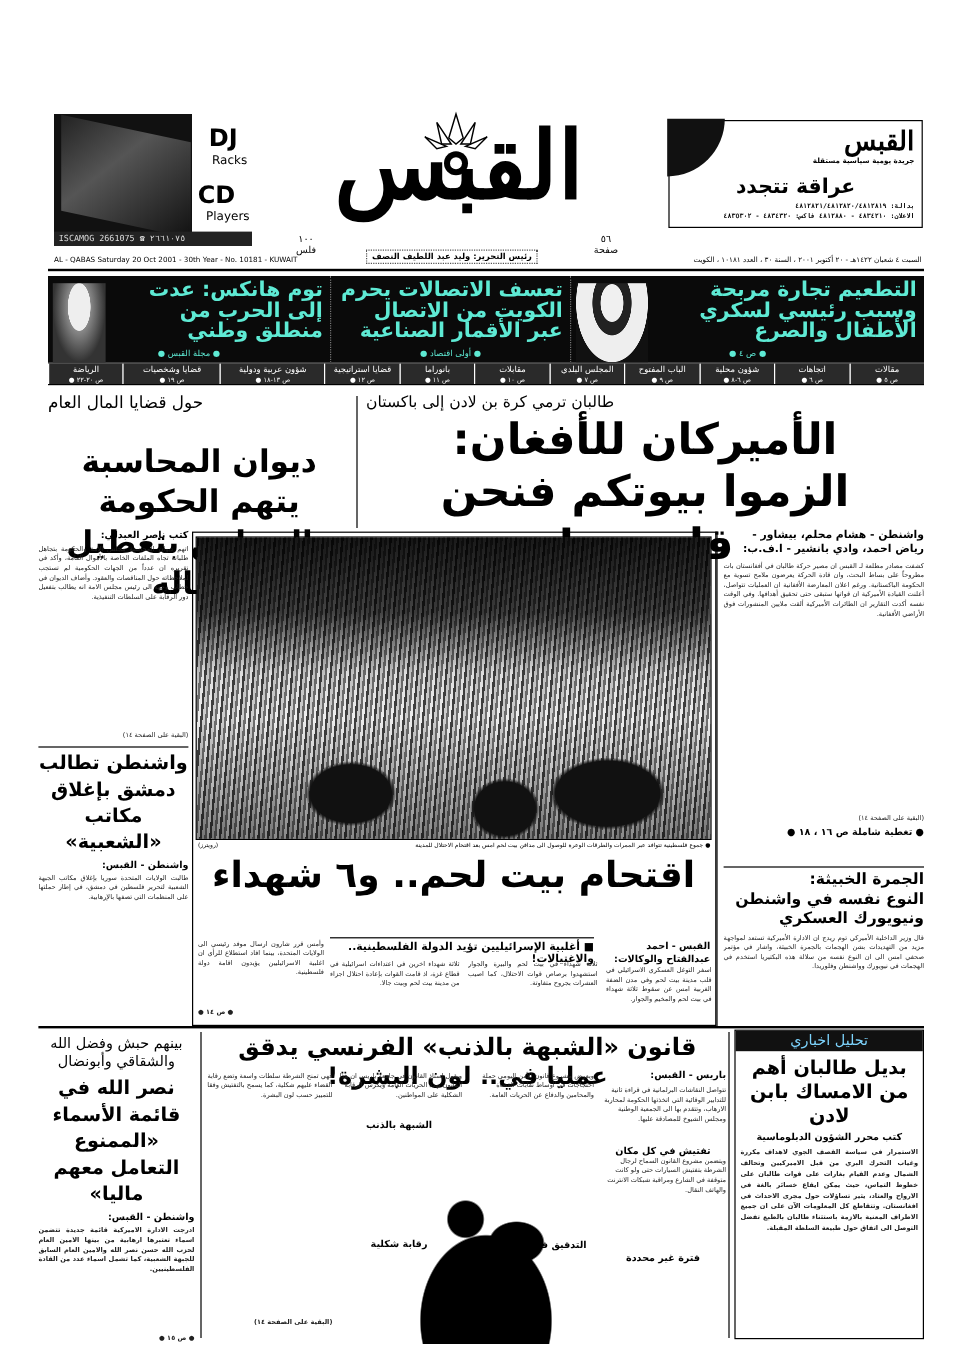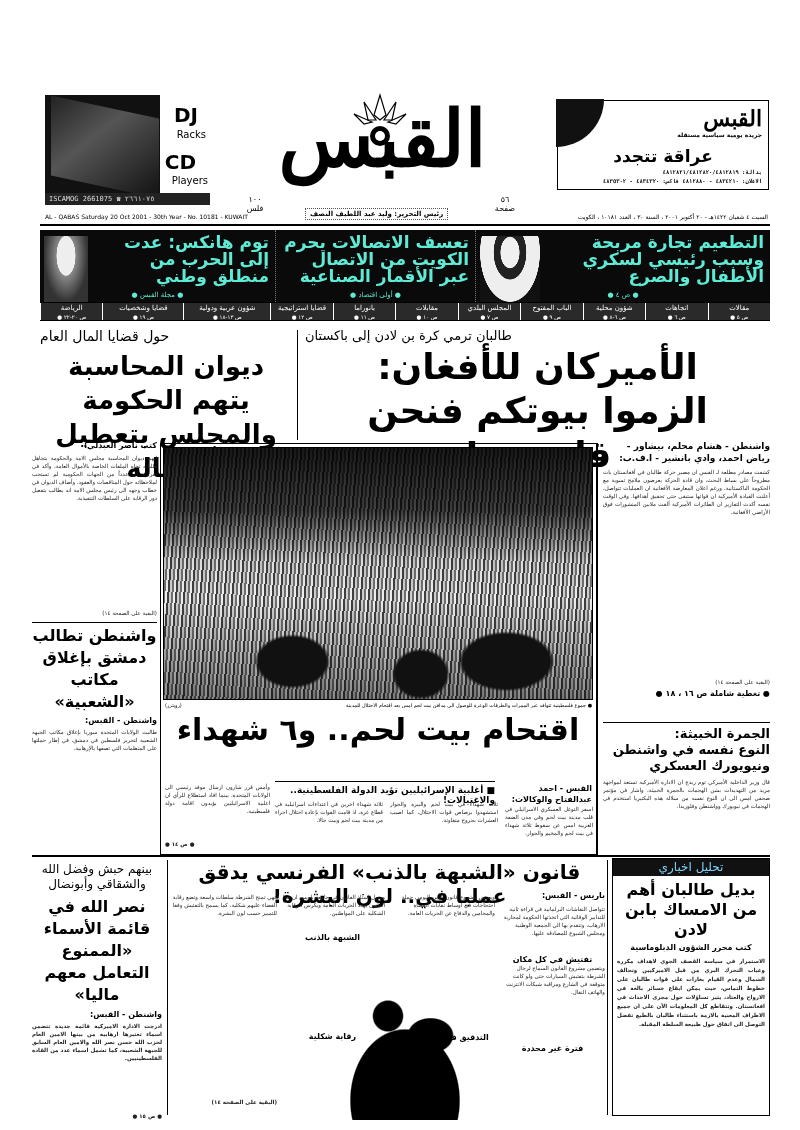--- a/index.html
+++ b/index.html
@@ -147,21 +147,21 @@
 <div class="abs vline" style="left:297px;top:330px;height:110px"></div>
 
 <div class="abs rtl" style="left:305px;top:328px;width:465px">
   <div class="kicker" style="text-align:left">طالبان ترمي كرة بن لادن إلى باكستان</div>
   <div class="h-main" style="text-align:center;margin-top:2px">الأميركان للأفغان:</div>
   <div class="h-main" style="text-align:center">الزموا بيوتكم فنحن قادمون!</div>
 </div>
 
 <div class="abs rtl" style="left:40px;top:328px;width:252px">
   <div class="kicker" style="text-align:left;font-size:14px">حول قضايا المال العام</div>
-  <div class="h-side" style="text-align:center;margin-top:5px">ديوان المحاسبة يتهم الحكومة</div>
+  <div class="h-side" style="text-align:center;margin-top:24px">ديوان المحاسبة يتهم الحكومة</div>
   <div class="h-side" style="text-align:center">والمجلس بتعطيل أعماله</div>
 </div>
 
 <div class="abs rtl" style="left:32px;top:440px;width:125px">
   <div class="byline">كتب ناصر العبدلي:</div>
   <div class="body-text" style="margin-top:3px;height:155px;overflow:hidden">اتهم ديوان المحاسبة مجلس الامة والحكومة بتجاهل طلباته تجاه الملفات الخاصة بالأموال العامة، وأكد في تقريره ان عدداً من الجهات الحكومية لم تستجب لملاحظاته حول المناقصات والعقود. وأضاف الديوان في خطاب وجهه الى رئيس مجلس الامة انه يطالب بتفعيل دور الرقابة على السلطات التنفيذية.</div>
   <div class="body-text">(البقية على الصفحة ١٤)</div>
 </div>
 <div class="abs" style="left:32px;top:622px;width:125px;height:1px;background:#000"></div>
 <div class="abs rtl" style="left:32px;top:625px;width:125px">

